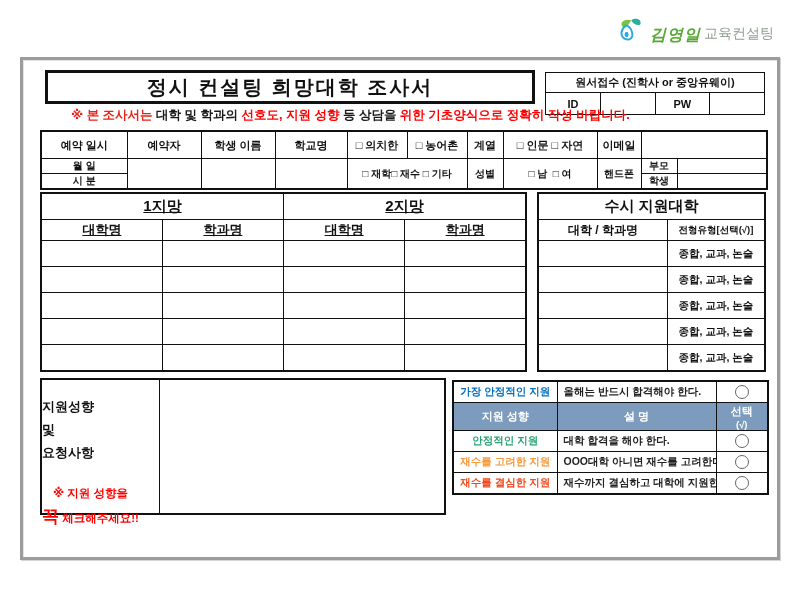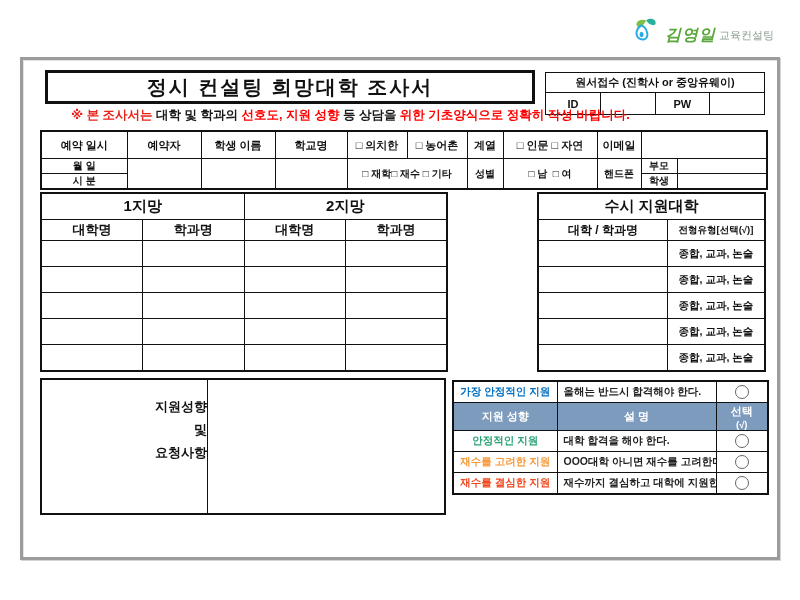--- a/index.html
+++ b/index.html
@@ -2,21 +2,21 @@
 <html><head>
 <meta charset="utf-8">
 <style>
   html,body{margin:0;padding:0;background:#fff;}
   .page{position:relative;width:800px;height:600px;background:#fff;overflow:hidden;
         font-family:"Liberation Sans","DejaVu Sans",sans-serif;color:#111;}
   
   .logo{position:absolute;top:16px;right:26px;display:flex;align-items:flex-end;gap:3px;}
   .brand-script{color:#5aa839;font-size:16px;font-weight:bold;font-style:italic;
                 font-family:"DejaVu Serif",serif;letter-spacing:1px;line-height:1;}
-  .brand-sub{color:#8fa192;font-size:11px;line-height:1.1;padding-bottom:2px;}
+  .brand-sub{color:#8fa192;font-size:14px;line-height:1.1;padding-bottom:2px;}
   
   .frame{position:absolute;left:20px;top:57px;width:754px;height:497px;
          border:3px solid #9c9c9c;box-shadow:inset 1px 1px 0 #e3e3e3,1px 1px 0 #d5d5d5;}
   
   .title-box{position:absolute;left:45px;top:70px;width:484px;height:28px;border:3px solid #111;
              display:flex;align-items:center;justify-content:center;font-size:20px;font-weight:bold;letter-spacing:2px;}
   
   .app-box{position:absolute;left:545px;top:72px;width:220px;border-collapse:collapse;table-layout:fixed;}
   .app-box td{border:1.5px solid #111;font-size:11px;font-weight:bold;text-align:center;padding:0;}
   .app-box .hd{height:20px;}
@@ -29,36 +29,36 @@
                               overflow:hidden;white-space:nowrap;}
   table.grid{border:2px solid #111;}
   .pre{white-space:pre;}
   
   .info{position:absolute;left:40px;top:130px;width:726px;}
   .info td{font-weight:bold;}
   .info .rA td{height:26px;}
   .info .rB td,.info .rC td{height:14px;font-size:10px;}
   .cbg{font-size:10.5px;font-weight:bold;}
   
-  .mid-left{position:absolute;left:40px;top:192px;width:408px;}
+  .mid-left{position:absolute;left:40px;top:192px;width:487px;text-decoration:underline;}
   .mid-left th{font-weight:bold;}
   .mid-left .r1 th{height:25px;font-size:15px;}
   .mid-left .r2 th{height:20px;font-size:13px;}
   .mid-left .dr td{height:25px;}
   .mid-right{position:absolute;left:537px;top:192px;width:229px;}
   .mid-right .r1 th{height:25px;font-size:15px;font-weight:bold;}
   .mid-right .r2 th{height:20px;font-weight:bold;}
   .mid-right .c1h{font-size:12px;}
   .mid-right .c2h{font-size:9.5px;}
   .mid-right .dr td{height:25px;}
   .mid-right .tv{font-size:10.5px;font-weight:bold;}
   
   .bl-box{position:absolute;left:40px;top:378px;width:402px;height:133px;border:2px solid #111;display:flex;}
   .bl-label{width:118px;border-right:1.5px solid #111;display:flex;flex-direction:column;
-            align-items:flex-end;padding-top:16px;box-sizing:border-box;margin-left:48px;}
+            align-items:flex-start;padding-top:16px;box-sizing:border-box;}
   .bl-label .t{font-size:13px;font-weight:bold;line-height:1.75;}
   .bl-red{margin-top:20px;color:#f00;font-weight:bold;font-size:11.5px;text-align:center;line-height:1.6;}
   .bl-red .big{font-size:17px;}
   .bl-notes{flex:1;}
   
   .bt{position:absolute;left:452px;top:380px;width:315px;}
   .bt th{height:27px;color:#fff;font-weight:bold;font-size:12px;border:1.5px solid #111;}
   .bt th .sm{font-size:9.5px;display:block;line-height:1;margin-top:1px;}
   .bt td{height:20px;}
   .bt .lbl{font-weight:bold;font-size:10.5px;}
@@ -237,20 +237,24 @@
           <td class="tv">종합, 교과, 논술</td>
         </tr>
   </tbody>
     </table>
 
   <div class="bl-box">
     <div class="bl-label">
       <div class="t">지원성향</div>
       <div class="t">및</div>
       <div class="t">요청사항</div>
+      <div class="bl-red">
+        <div>※ 지원 성향을</div>
+        <div><span class="big">꼭</span><span> 체크해주세요!!</span></div>
+      </div>
     </div>
     <div class="bl-notes"></div>
   </div>
 
   <table class="grid bt">
     <colgroup>
         <col style="width:104px">
         <col style="width:159px">
         <col style="width:52px">
       </colgroup>

